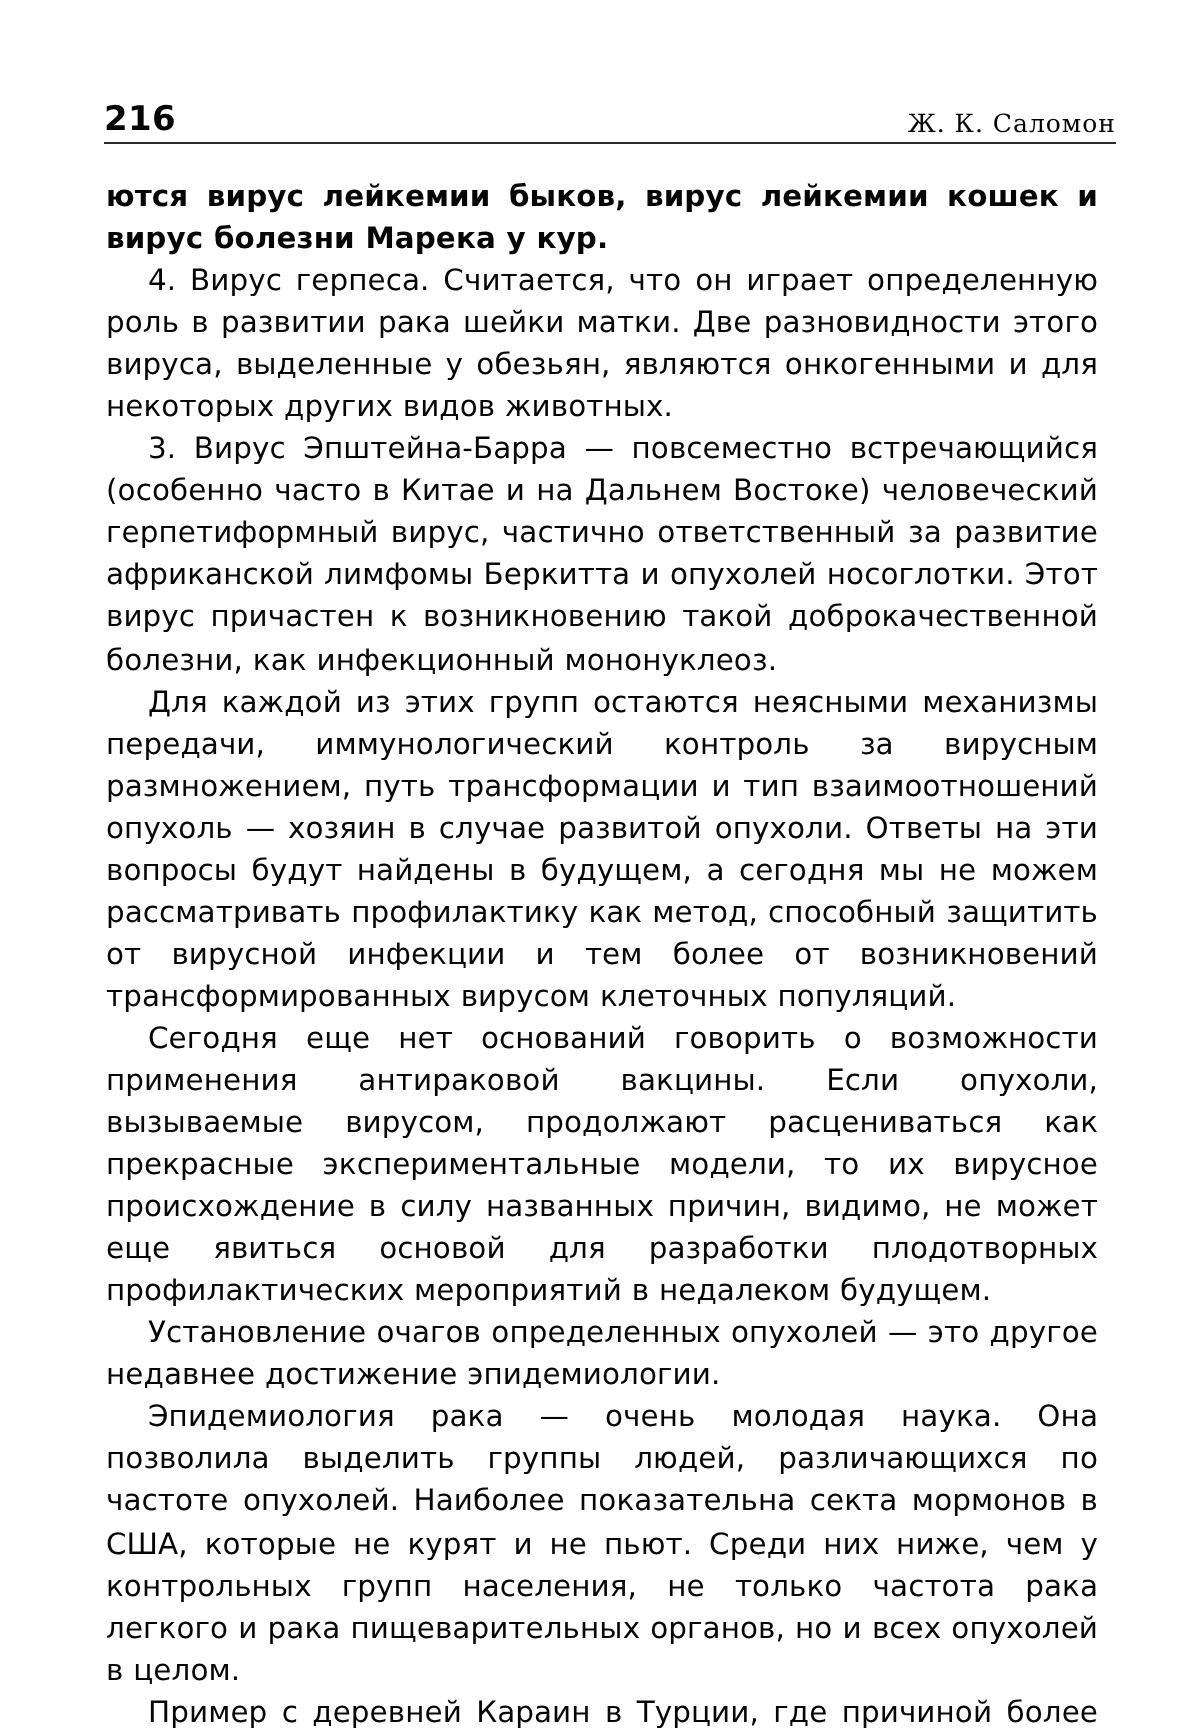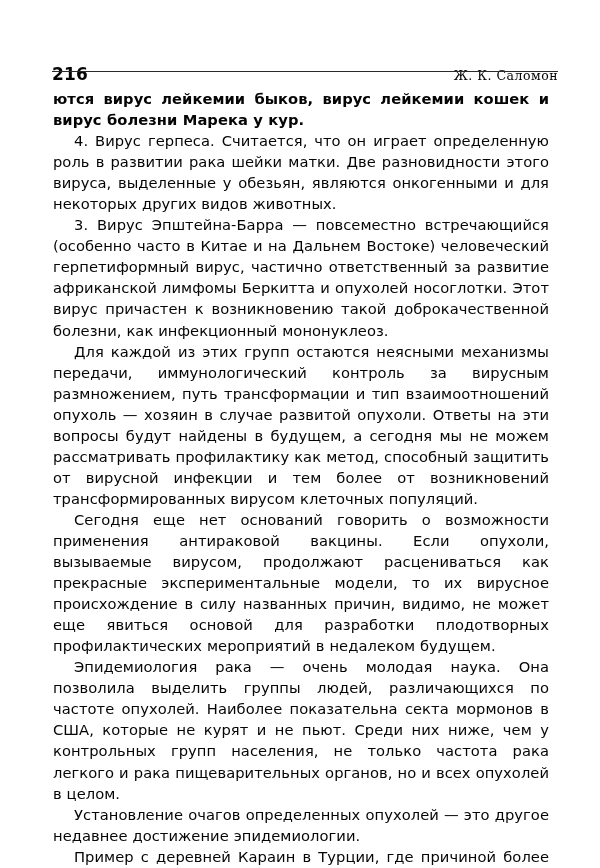--- a/index.html
+++ b/index.html
@@ -20,21 +20,21 @@
     position: relative;
     width: 600px;
     height: 868px;
     box-sizing: border-box;
   }
 
   
   .running-head {
     position: absolute;
     left: 52px;
-    top: 64px;
+    top: 50px;
     width: 506px;
     height: 24px;
   }
   .folio {
     position: absolute;
     left: 0;
     top: 0;
     font-family: "DejaVu Sans", sans-serif;
     font-size: 17px;
     font-weight: bold;
@@ -96,19 +96,19 @@
   </div>
 
   <div class="head-rule"></div>
 
   <div class="text-block">
     <p class="para cont">ются вирус лейкемии быков, вирус лейкемии кошек и вирус болезни Марека у кур.</p>
     <p class="para">4. Вирус герпеса. Считается, что он играет определенную роль в развитии рака шейки матки. Две разновидности этого вируса, выделенные у обезьян, являются онкогенными и для некоторых других видов животных.</p>
     <p class="para">3. Вирус Эпштейна-Барра — повсеместно встречающийся (особенно часто в Китае и на Дальнем Востоке) человеческий герпетиформный вирус, частично ответственный за развитие африканской лимфомы Беркитта и опухолей носоглотки. Этот вирус причастен к возникновению такой доброкачественной болезни, как инфекционный мононуклеоз.</p>
     <p class="para">Для каждой из этих групп остаются неясными механизмы переда­чи, иммунологический контроль за вирусным размножением, путь трансформации и тип взаимоотношений опухоль — хозяин в случае развитой опухоли. Ответы на эти вопросы будут найдены в будущем, а сегодня мы не можем рассматривать профилактику как метод, способный защитить от вирусной инфекции и тем более от возникновений трансформированных вирусом клеточных популя­ций.</p>
     <p class="para">Сегодня еще нет оснований говорить о возможности примене­ния антираковой вакцины. Если опухоли, вызываемые вирусом, продолжают расцениваться как прекрасные экспериментальные модели, то их вирусное происхождение в силу названных причин, видимо, не может еще явиться основой для разработки плодотвор­ных профилактических мероприятий в недалеком будущем.</p>
+    <p class="para">Установление очагов определенных опухолей — это другое недавнее достижение эпидемиологии.</p>
     <p class="para">Эпидемиология рака — очень молодая наука. Она позволила выделить группы людей, различающихся по частоте опухолей. Наи­более показательна секта мормонов в США, которые не курят и не пьют. Среди них ниже, чем у контрольных групп населения, не только частота рака легкого и рака пищеварительных органов, но и всех опухолей в целом.</p>
-    <p class="para">Установление очагов определенных опухолей — это другое недавнее достижение эпидемиологии.</p>
     <p class="para">Пример с деревней Караин в Турции, где причиной более поло­вины смертей, зарегистрированных в 1970—1974 гг., были редко встречающиеся в других местах опухоли (плевральная и перитоне­альная мезотелиомы), поднимает много вопросов о причинных факторах.</p>
 
   </div>
 
 </div>
 
 </body></html>

